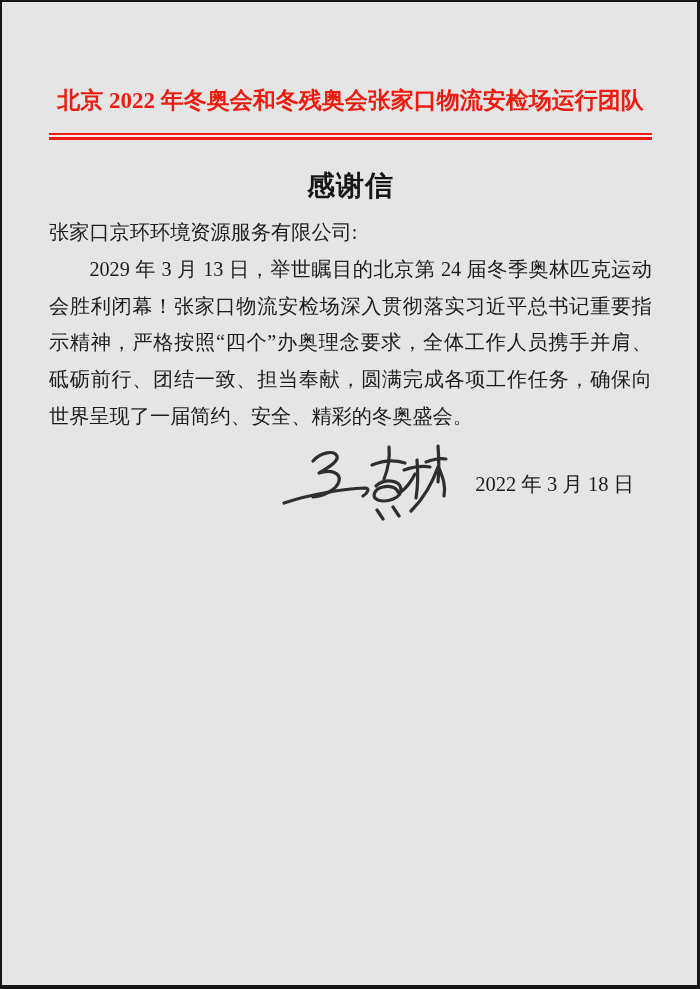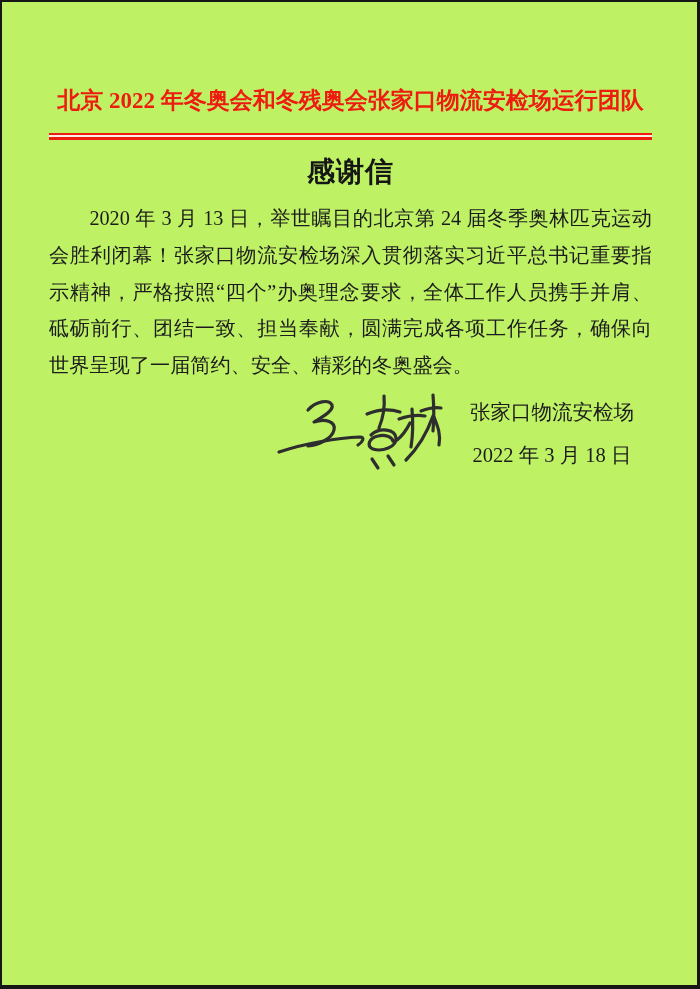--- a/index.html
+++ b/index.html
@@ -1,19 +1,19 @@
 <!DOCTYPE html>
 <html lang="zh" style="--accent: #ed1b10;"><head>
 <meta charset="utf-8">
 <style>
   html,body{margin:0;padding:0;background:#ffffff;}
 
   .scan{
     width:700px;height:989px;box-sizing:border-box;
-    background:#bef264;
+    background:#e5e5e5;
     border-style:solid;border-color:#161616;
     border-width:2px 3px 4px 2px;
     font-family:"Liberation Serif","DejaVu Serif",serif;
     color:#1c1c1c;
     overflow:hidden;
     position:relative;
   }
   .inner{padding:0 45px 0 47px;}
 
   .letterhead-title{
@@ -26,21 +26,21 @@
     white-space:nowrap;
   }
   .header-divider{
     margin-top:17px;
     height:7px;box-sizing:border-box;
     border-top:2px solid var(--accent,#ed1b10);
     border-bottom:3px solid var(--accent,#ed1b10);
     background:#fdecea;
   }
   .letter-heading{
-    margin:12px 0 0;
+    margin:26px 0 0;
     text-align:center;
     font-size:28px;line-height:40px;
     font-weight:600;
     color:#161616;
     font-family:"Liberation Sans","DejaVu Sans",sans-serif;
     letter-spacing:1px;
   }
   .letter-body{
     margin-top:8px;
     font-size:20.2px;
@@ -74,21 +74,22 @@
 <div class="scan">
   <div class="inner">
 
     <h1 class="letterhead-title">北京 2022 年冬奥会和冬残奥会张家口物流安检场运行团队</h1>
 
     <div class="header-divider"></div>
 
     <h2 class="letter-heading">感谢信</h2>
 
     <div class="letter-body">
-      <p>2020 年 3 月 13 日，举世瞩目的北京第 24 届冬季奥林匹克运动会胜利闭幕！张家口物流安检场深入贯彻落实习近平总书记重要指示精神，严格按照“四个”办奥理念要求，全体工作人员携手并肩、砥砺前行、团结一致、担当奉献，圆满完成各项工作任务，确保向世界呈现了一届简约、安全、精彩的冬奥盛会。</p>
+      <p class="salutation">张家口京环环境资源服务有限公司:</p>
+      <p>2029 年 3 月 13 日，举世瞩目的北京第 24 届冬季奥林匹克运动会胜利闭幕！张家口物流安检场深入贯彻落实习近平总书记重要指示精神，严格按照“四个”办奥理念要求，全体工作人员携手并肩、砥砺前行、团结一致、担当奉献，圆满完成各项工作任务，确保向世界呈现了一届简约、安全、精彩的冬奥盛会。</p>
     </div>
 
     <div class="signature-block">
       <span class="visually-hidden">马惠林</span>
       <svg class="sig-svg" viewBox="0 0 172 92" aria-hidden="true">
 
         <path d="M36,22 C44,13 57,11 60,17 C62,23 50,29 42,34 C54,30 64,34 62,42 C60,51 46,57 36,58"></path>
         <path d="M7,64 C34,55 66,50 88,49 C93,49 91,54 86,57"></path>
 
         <path d="M112,8 C113,19 111,30 107,40"></path>
@@ -99,19 +100,18 @@
 
         <path d="M140,21 C141,33 141,47 139,59"></path>
         <path d="M127,31 C136,28 147,27 153,28"></path>
         <path d="M138,35 C134,43 130,48 125,52"></path>
         <path d="M161,7 C162,19 162,32 161,43"></path>
         <path d="M149,23 C157,20 164,19 169,20"></path>
         <path d="M161,28 C155,45 147,59 134,72"></path>
         <path d="M162,29 C166,39 169,47 167,57"></path>
       </svg>
       <div class="sig-text">
-        <div>张家口物流安检场</div>
         <div>2022 年 3 月 18 日</div>
       </div>
     </div>
 
   </div>
 </div>
 
 </body></html>

